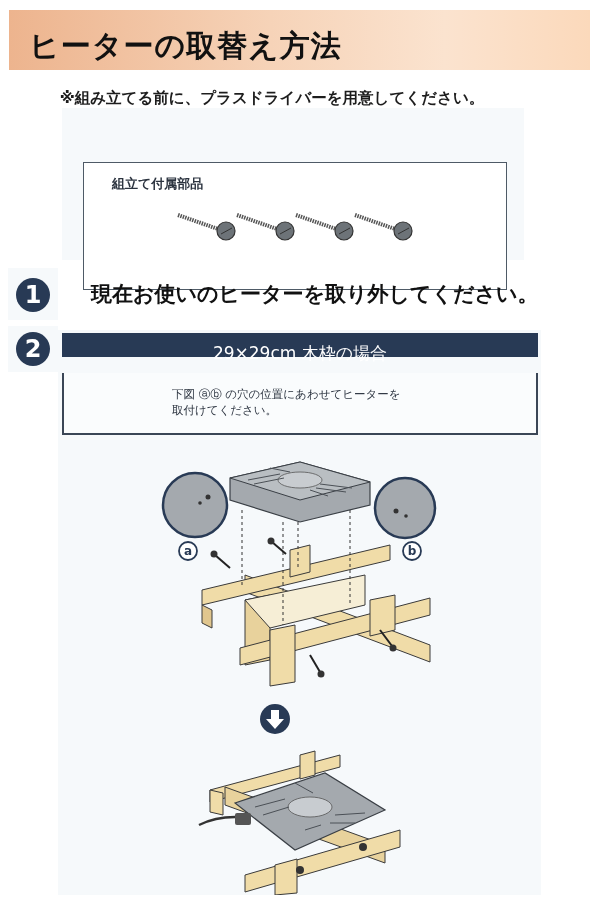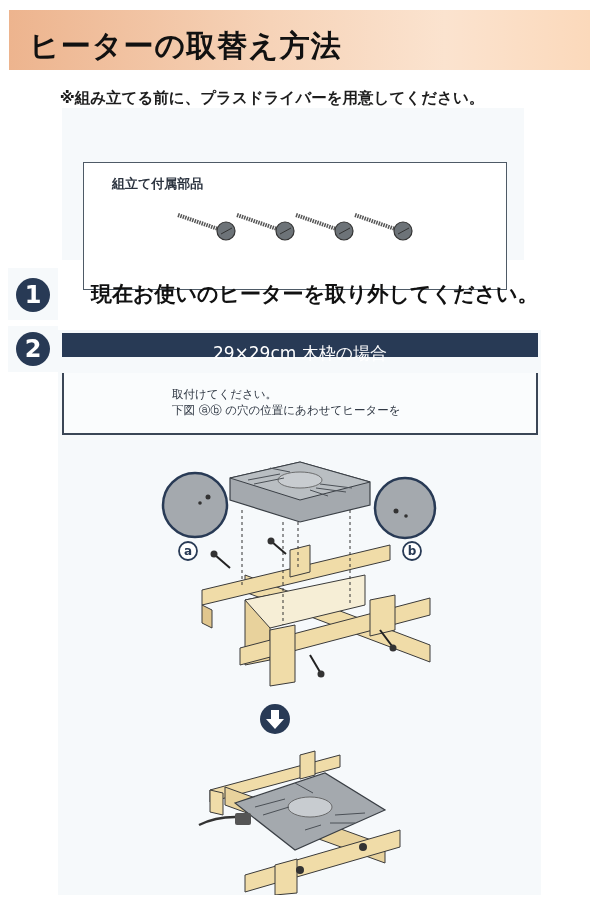--- a/index.html
+++ b/index.html
@@ -65,22 +65,22 @@
 <div class="step-num" style="left:16px;top:278px;">1</div>
 <div class="step1-text">現在お使いのヒーターを取り外してください。</div>
 
 <div class="step-wrap" style="left:8px;top:326px;width:50px;height:46px;"></div>
 <div class="step-num" style="left:16px;top:332px;">2</div>
 
 <div class="diagram-panel"></div>
 <div class="frame-header">29×29cm 木枠の場合</div>
 <div class="frame-body">
   <div class="frame-body-text">
+    <div>下図 ⓐⓑ の穴の位置にあわせてヒーターを</div>
     <div>取付けてください。</div>
-    <div>下図 ⓐⓑ の穴の位置にあわせてヒーターを</div>
   </div>
 </div>
 
 <svg class="illus" style="left:150px;top:450px;" width="300" height="250" viewBox="0 0 300 250">
 
   <g stroke="#3a3a3a" stroke-width="1" fill="#f0dca8">
     <polygon points="95,125 280,195 280,212 95,142"></polygon>
     <polygon points="52,140 240,95 240,110 52,155"></polygon>
     <polygon points="52,155 62,160 62,178 52,173" fill="#e0c68e"></polygon>
     <polygon points="140,100 160,95 160,122 140,127"></polygon>

